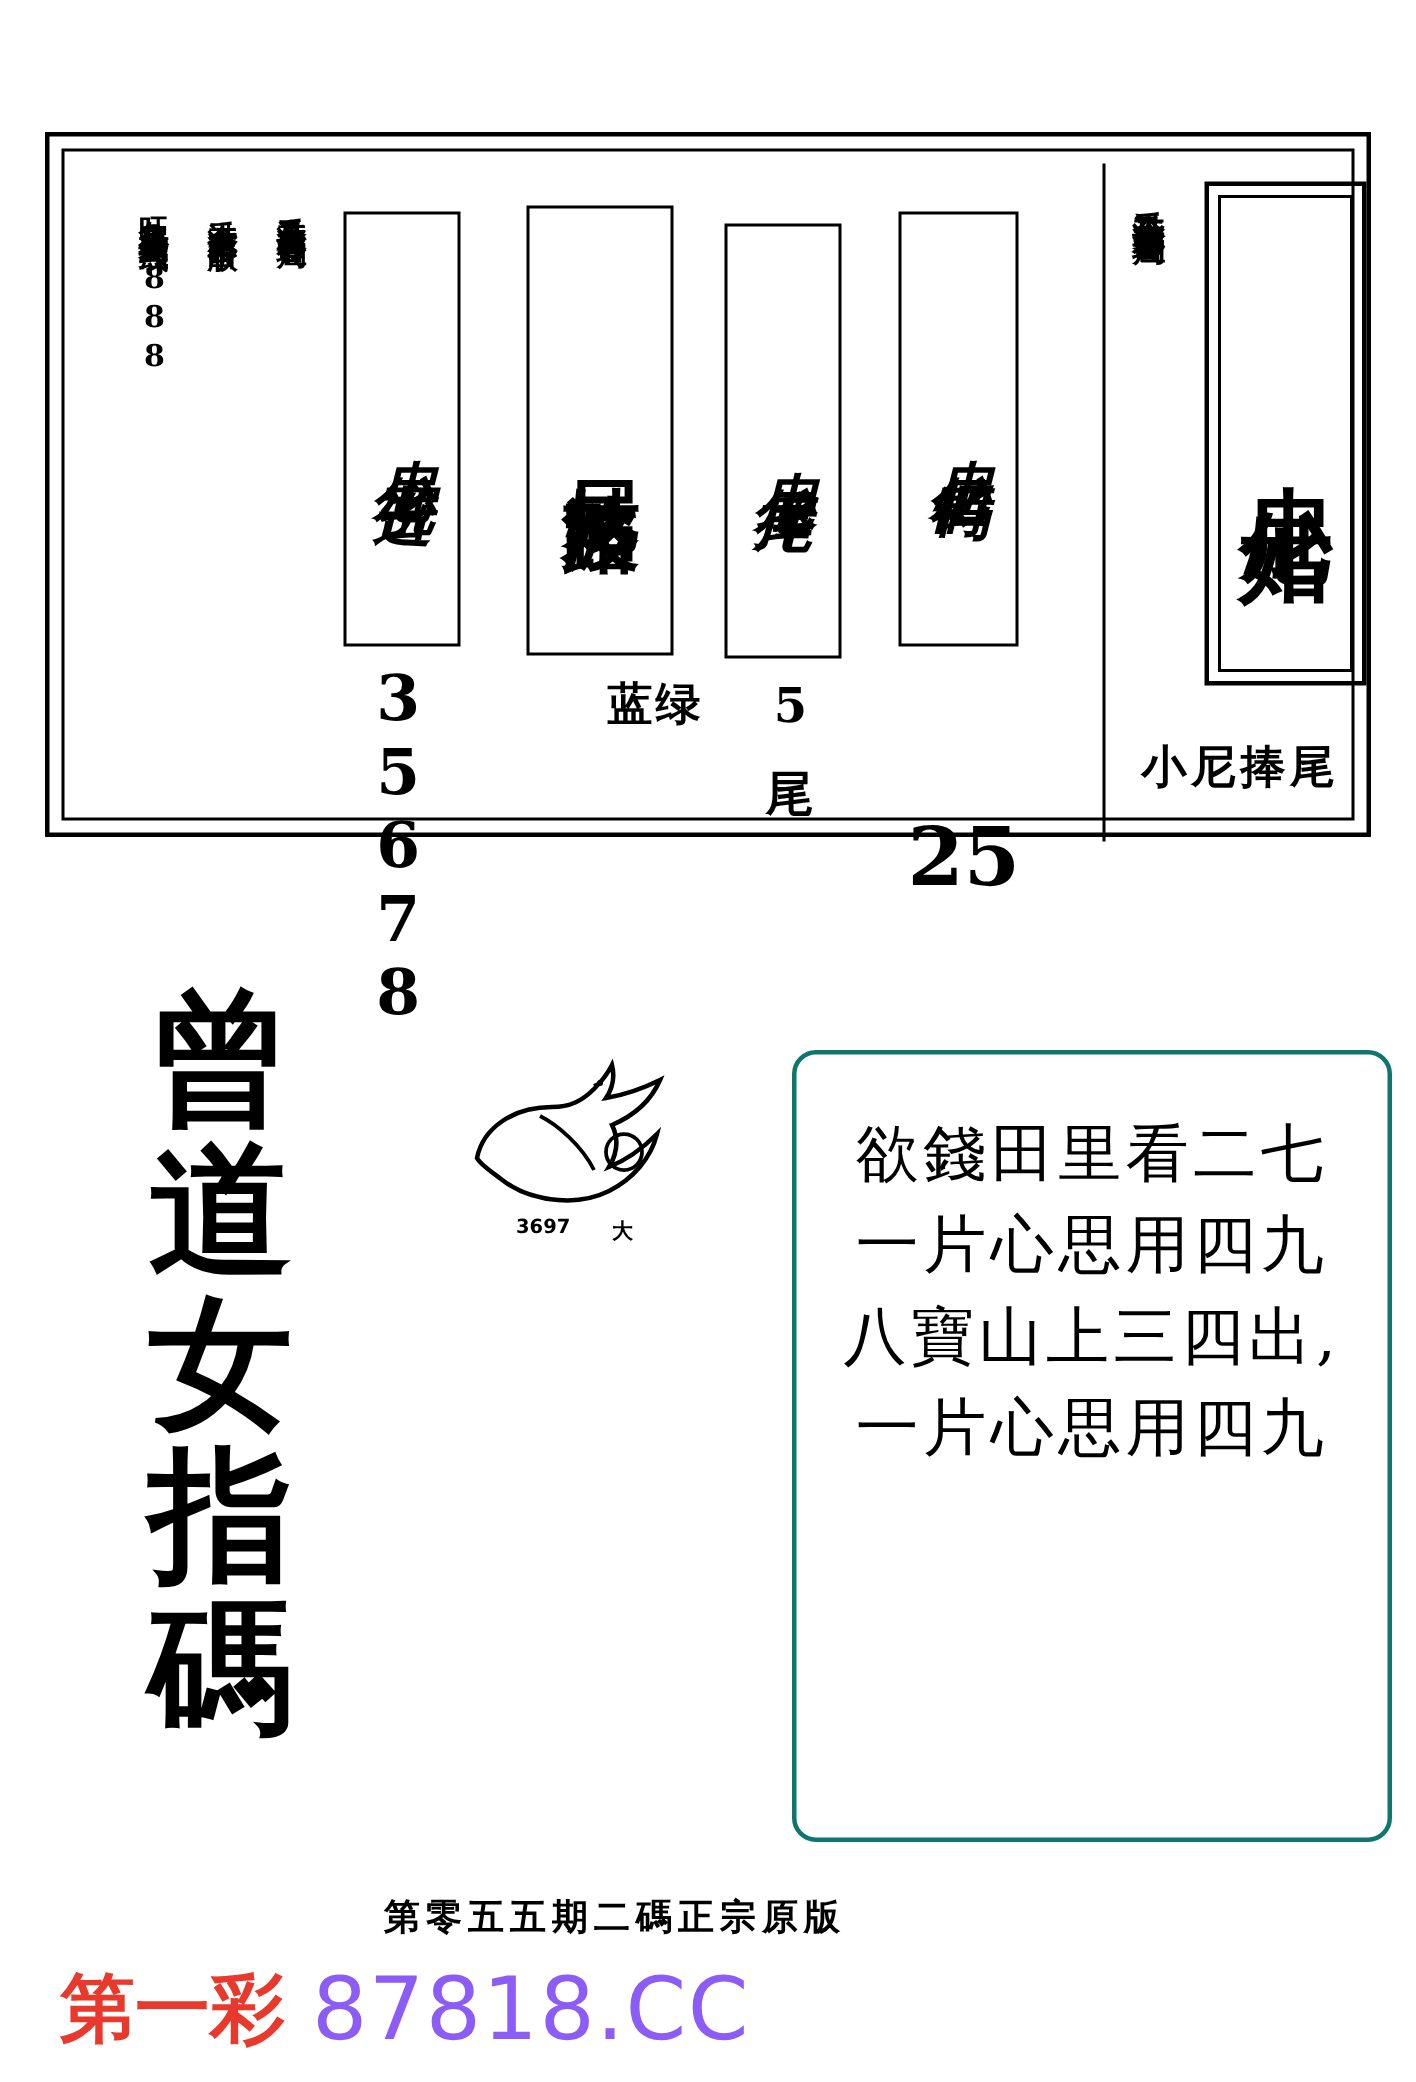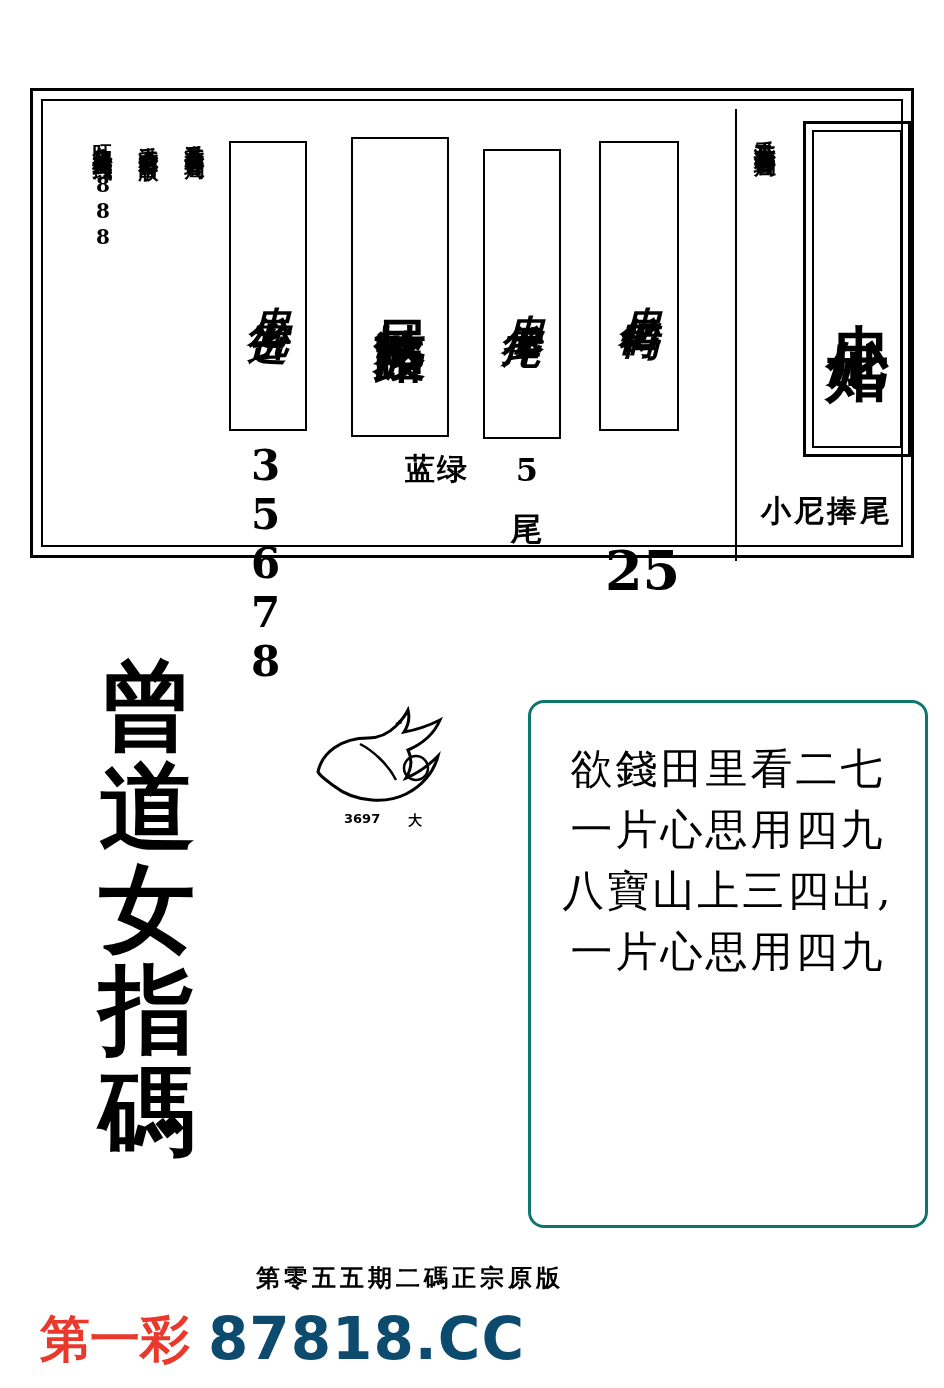--- a/index.html
+++ b/index.html
@@ -254,22 +254,22 @@
   }
   #wm-cn {
     font-size: 50px;
     font-weight: bold;
     color: #e8392c;
     font-family: "DejaVu Sans", sans-serif;
     letter-spacing: 0px;
   }
   #wm-en {
     font-size: 58px;
-    font-weight: bold;
-    color: #0c4a6e;
+    font-weight: normal;
+    color: #8b5cf6;
     font-family: "DejaVu Sans", sans-serif;
     letter-spacing: 1px;
   }
 </style>
 </head>
 <body>
 
 <div class="top-panel">
   <div class="top-panel-inner">
     <div class="panel-divider"></div>

